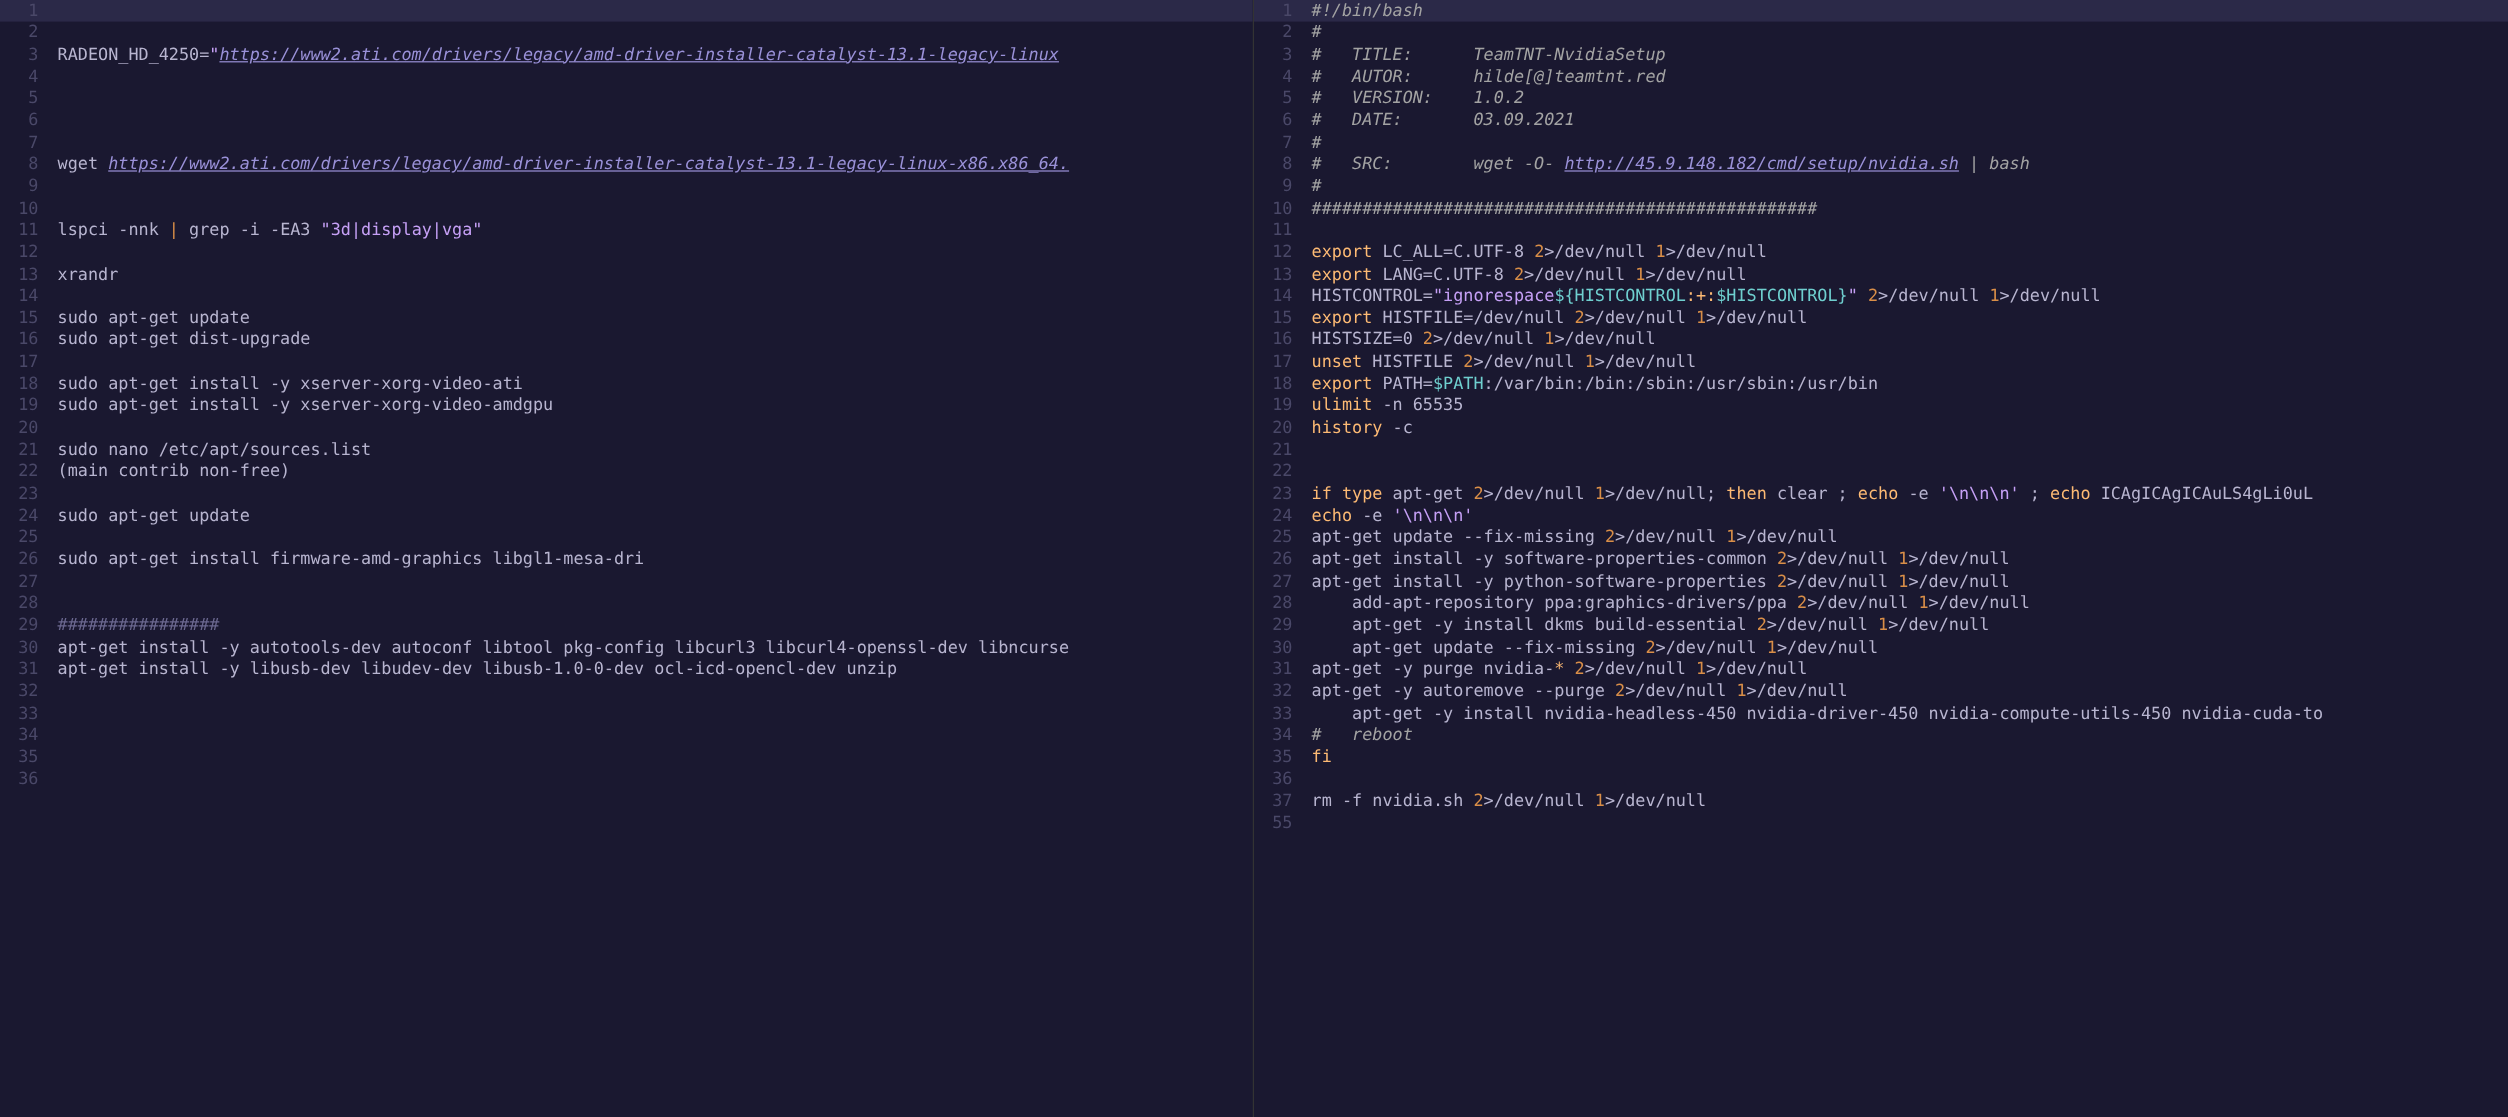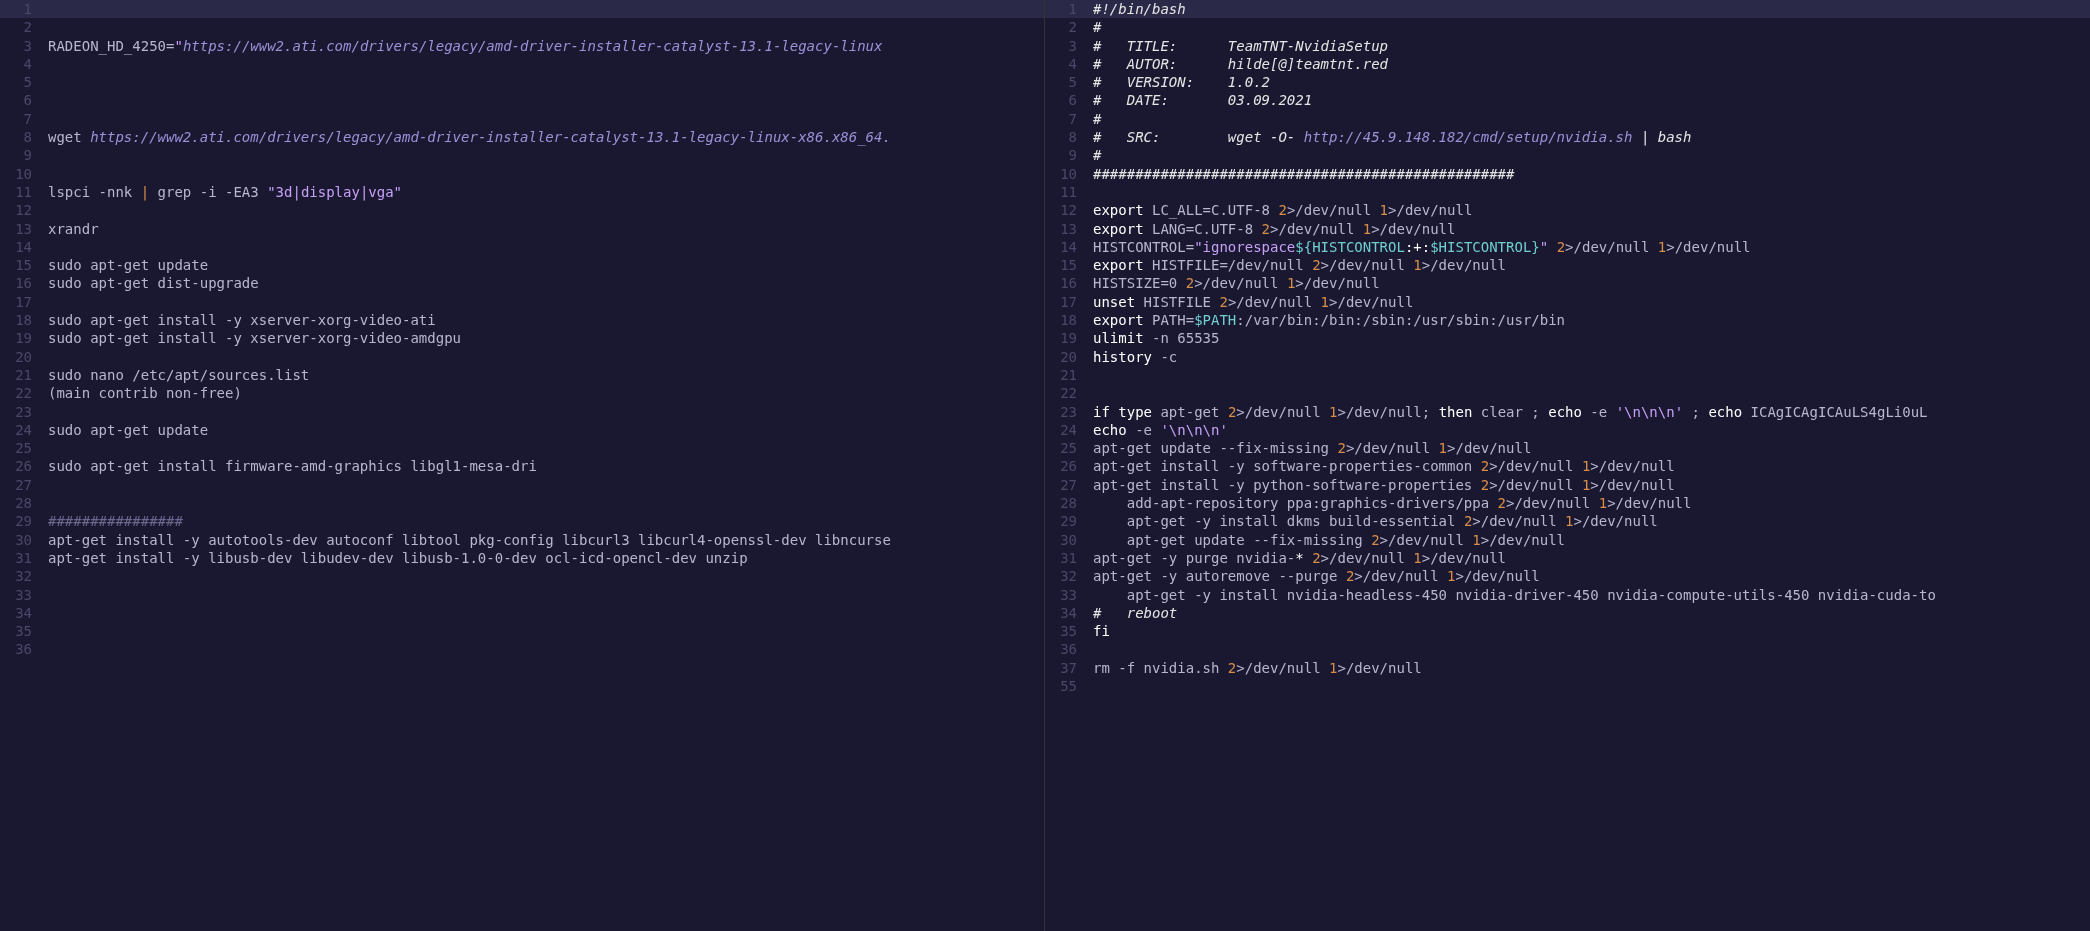--- a/index.html
+++ b/index.html
@@ -21,27 +21,27 @@
   }
   .gutter .ln { height: 18.3px; }
   .code {
     position: absolute; left: 48px; top: 0; right: 0;
     white-space: pre; color: #b8b5d0;
   }
   .code .line { height: 18.3px; }
   .hl-line { background: #2b2948; position: absolute; left: 0; right: 0; height: 18.3px; }
   .hl-left  { top: 0; }
   .hl-right { top: 0; }
-  .tok-comment { color: #e5e5e5; font-style: italic; }
+  .tok-comment { color: #a3a3a3; font-style: italic; }
   .tok-string  { color: #c6a0f6; }
-  .tok-keyword { color: #ffffff; text-align: center; }
+  .tok-keyword { color: #fdba74; text-align: center; }
   .tok-num     { color: #d98e48; }
   .tok-var     { color: #6fcfcf; }
   .tok-op      { color: #d98e48; }
-  .tok-link    { color: #9a91d8; font-style: italic; }
+  .tok-link    { color: #9a91d8; text-decoration: underline; font-style: italic; }
   .tok-default { color: #b8b5d0; }
   .tok-hash    { color: #6b6890; }
 </style>
 </head>
 <body>
 
 <div class="container">
   <div class="pane pane-left">
     <div class="hl-line hl-left"></div>
     <div class="gutter" id="gutter-left">

